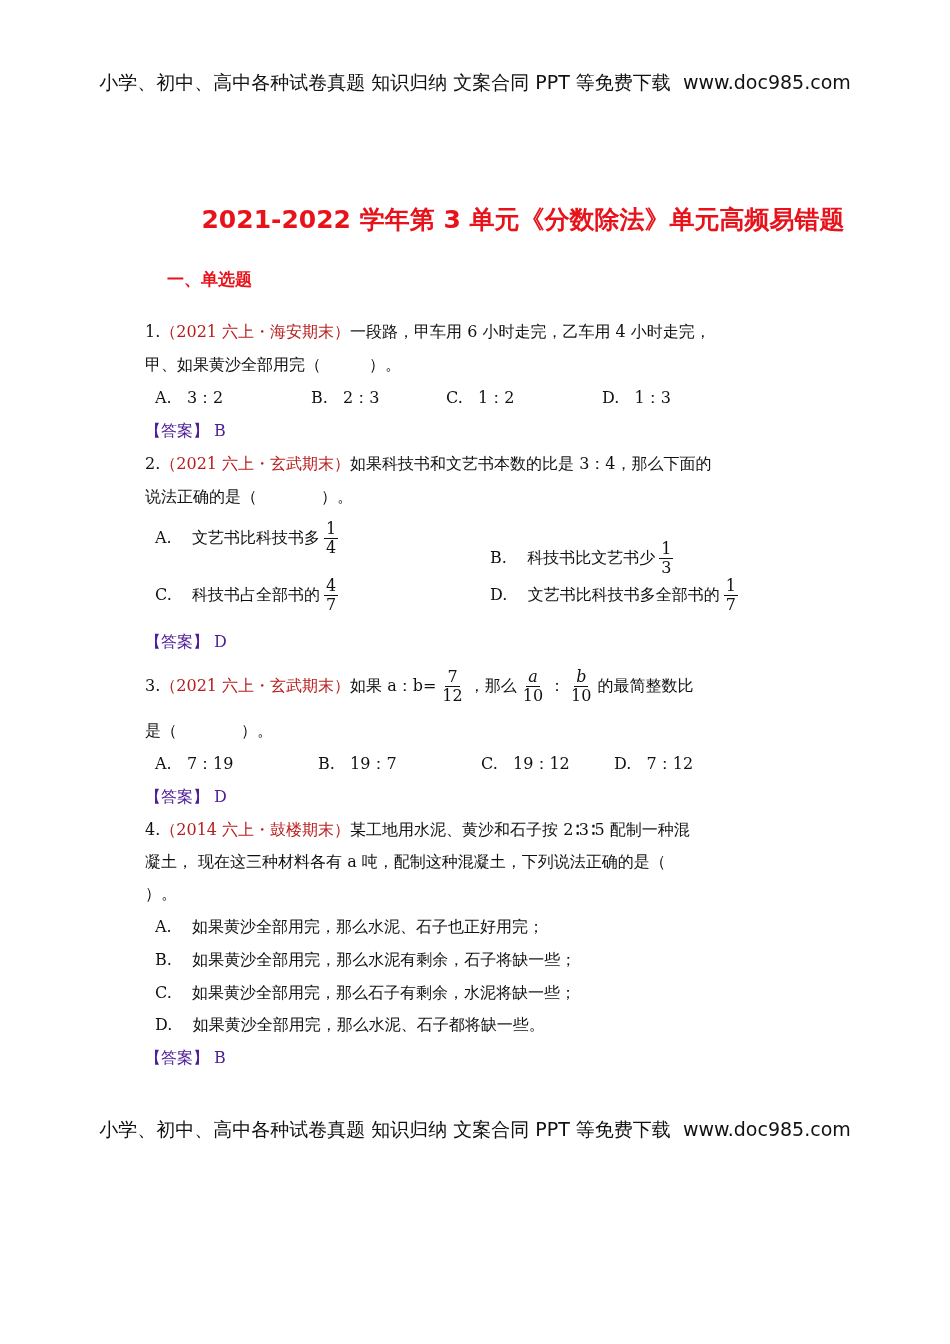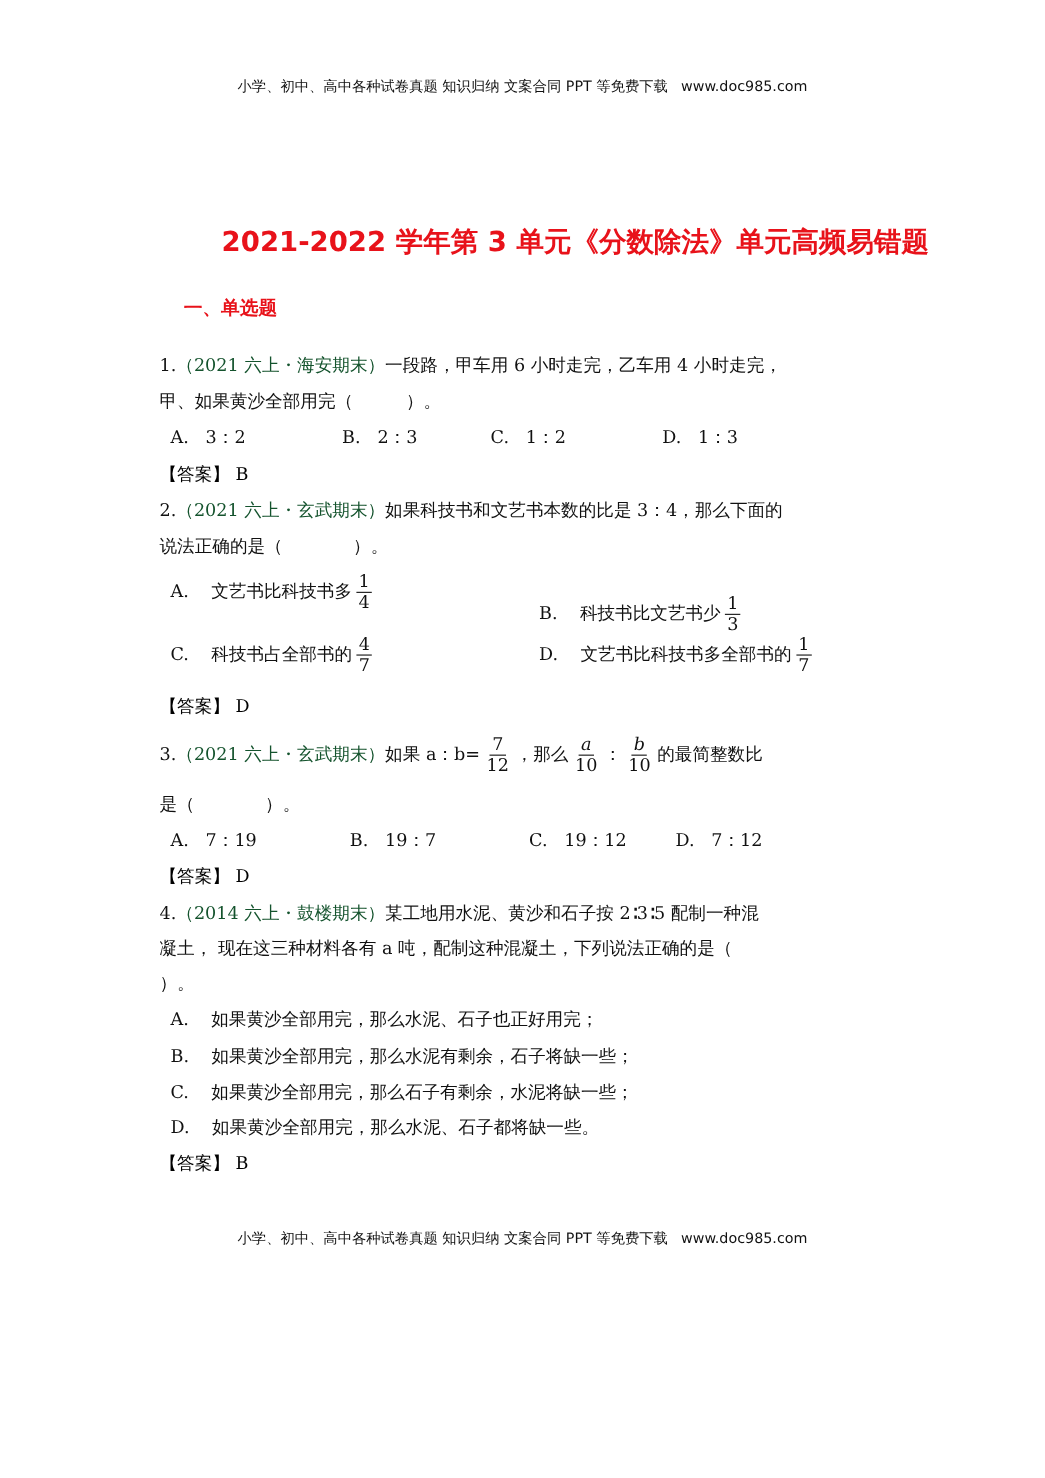--- a/index.html
+++ b/index.html
@@ -1,31 +1,31 @@
 <!DOCTYPE html>
 <html><head>
 <meta charset="utf-8">
 <style>
   html, body { margin: 0; padding: 0; background: #ffffff; }
   body { width: 950px; height: 1344px; position: relative; overflow: hidden;
          font-family: "DejaVu Serif", "Liberation Serif", serif; color: #111; }
   .hf { position: absolute; left: 0; width: 950px; text-align: center;
-        font-family: "DejaVu Sans", "Liberation Sans", sans-serif; font-size: 13px; color: #111; }
+        font-family: "DejaVu Sans", "Liberation Sans", sans-serif; font-size: 19px; color: #111; }
   .hf .url { margin-left: 12px; }
   #header { top: 70px; }
   #footer { top: 1117px; }
   .title { position: absolute; left: 0; width: 950px; top: 203px; text-align: center;
            font-family: "DejaVu Sans", "Liberation Sans", sans-serif; font-weight: bold;
            font-size: 25px; color: #e8121a; letter-spacing: 0px; margin-left: 48px; }
   .section { position: absolute; left: 145px; top: 268px;
              font-family: "DejaVu Sans", "Liberation Sans", sans-serif; font-weight: bold;
              font-size: 17px; color: #e8121a; margin-left: 22px; }
   .line { position: absolute; left: 145px; font-size: 16px; white-space: nowrap; line-height: 20px; }
-  .src { color: #14532d; }
-  .ans { color: #000000; }
+  .src { color: #b91c1c; }
+  .ans { color: #4c1d95; }
   .opt { position: absolute; font-size: 16px; white-space: nowrap; line-height: 20px; text-align: right; }
   .frac { display: inline-flex; flex-direction: column; align-items: center; vertical-align: middle;
           font-family: "DejaVu Serif", "Liberation Serif", serif; font-size: 16px; line-height: 18px; margin: 0 4px; }
   .frac .num { padding: 0 2px; border-bottom: 1px solid #111; }
   .frac .den { padding: 0 2px; }
   .frac i { font-style: italic; }
 </style>
 </head>
 <body>
 

